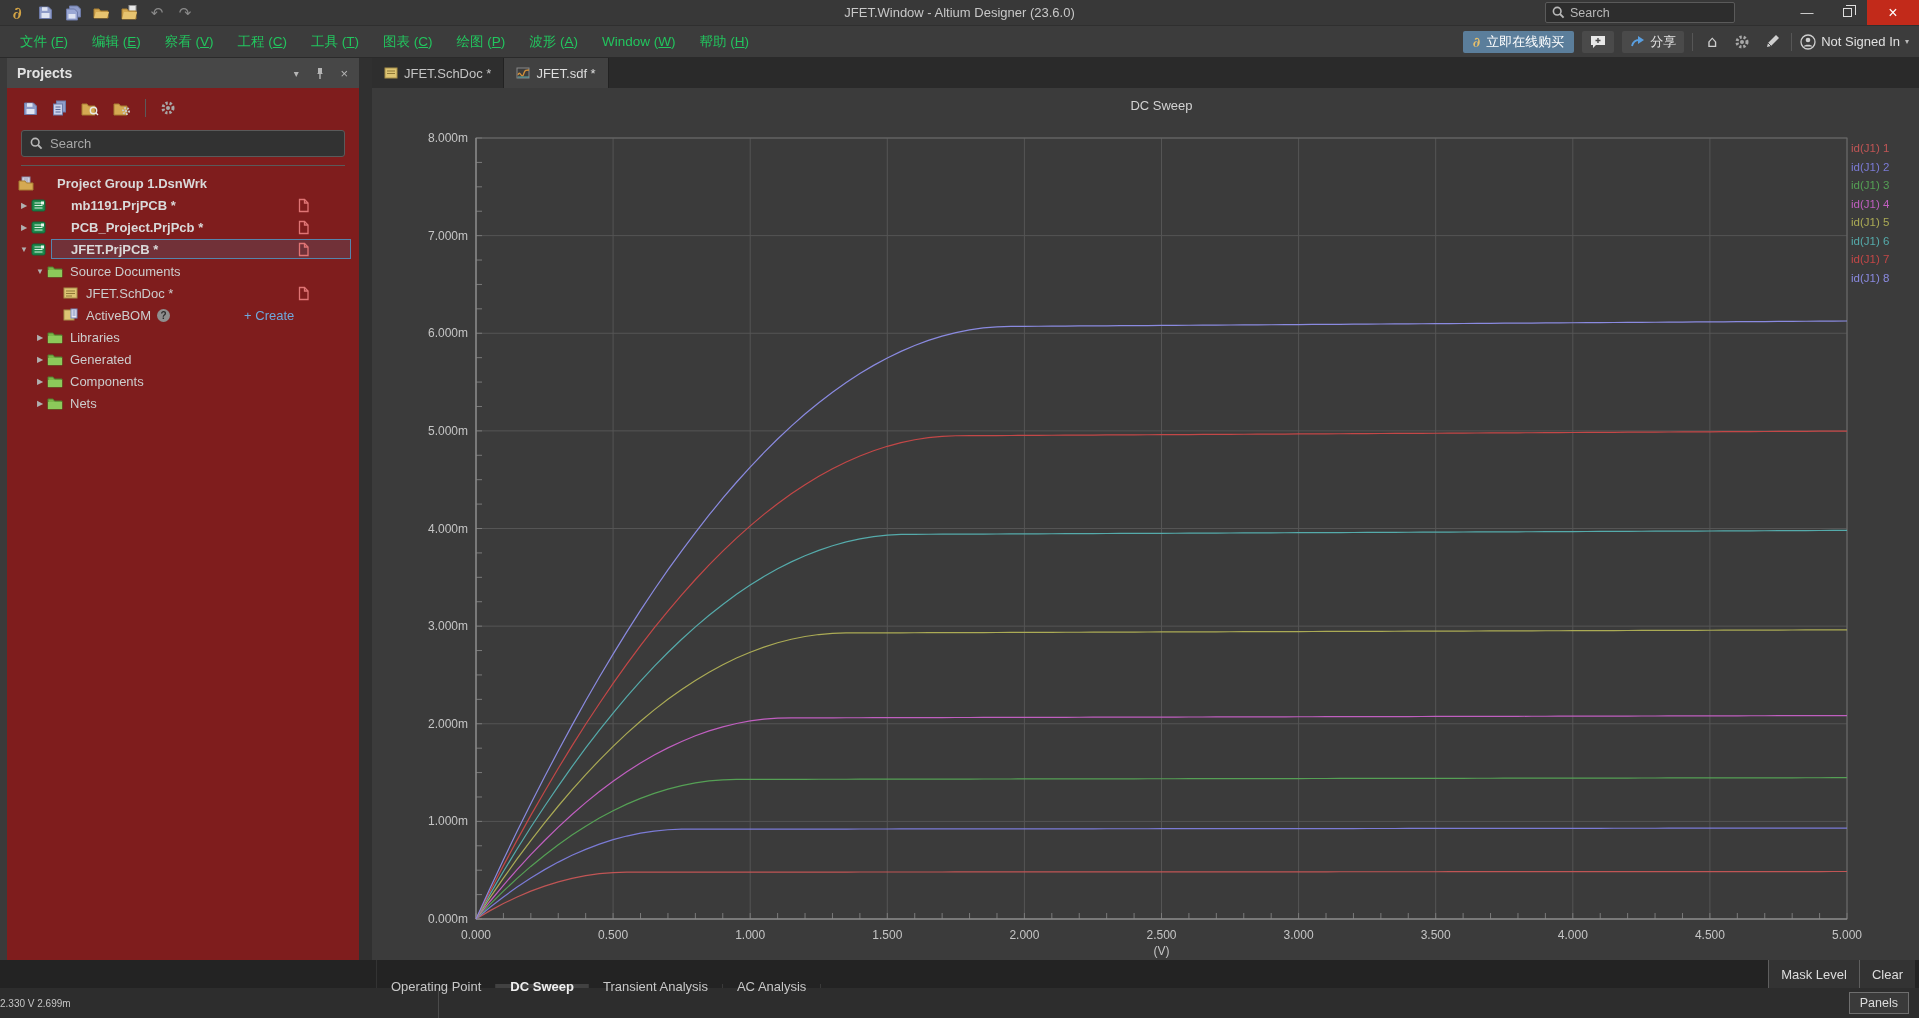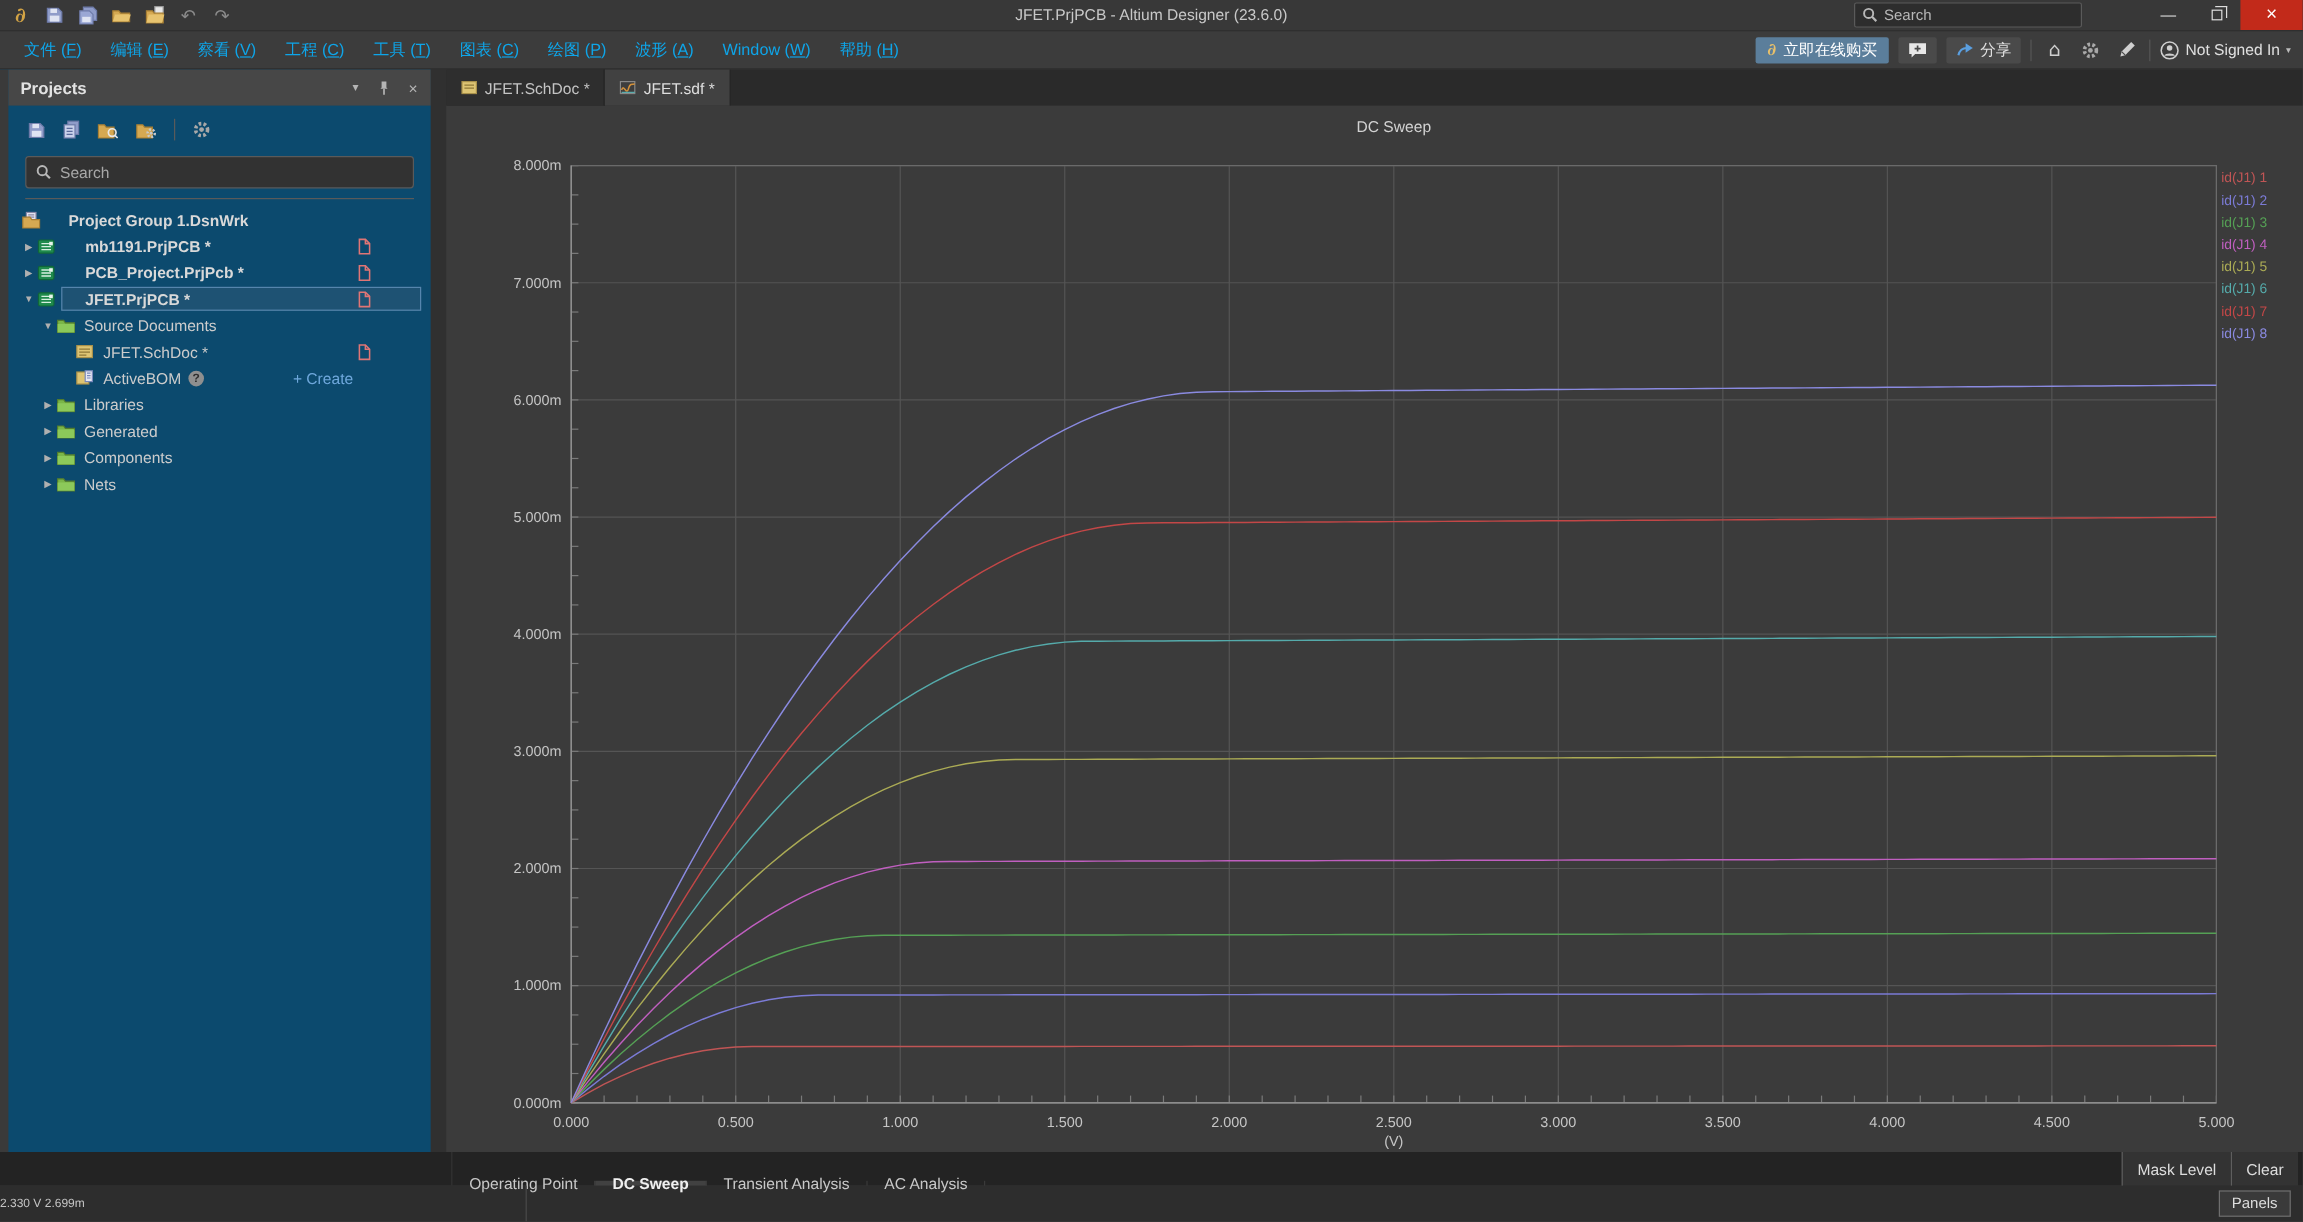--- a/index.html
+++ b/index.html
@@ -18,35 +18,35 @@
   .tb-search input { background:transparent; border:none; outline:none; color:#cfcfcf; width:140px; font-size:12.5px; font-family:inherit; }
   .tb-search input::placeholder { color:#b8b8b8; }
   .win-btn { width:40px; height:25px; display:flex; align-items:center; justify-content:center; color:#dddddd; font-size:13px; }
   .win-close { width:52px; background:#c22a1a; color:#ffffff; }
   .restore-glyph { width:9px; height:9px; border:1px solid #ddd; position:relative; }
   .restore-glyph::before { content:""; position:absolute; left:2px; top:-4px; width:9px; height:9px; border:1px solid #ddd; border-bottom:none; border-left:none; }
 
   
   .menubar { height:32px; background:#3c3c3c; display:flex; align-items:center; border-bottom:1px solid #2a2a2a; }
   .menu-items { display:flex; align-items:center; padding-left:8px; }
-  .menu-item { padding:4px 12px; color:#0ea5e9; font-size:13.5px; white-space:nowrap; }
+  .menu-item { padding:4px 12px; color:#22c55e; font-size:13.5px; white-space:nowrap; }
   .menu-item u { text-decoration:underline; }
   .mb-right { margin-left:auto; display:flex; align-items:center; gap:8px; padding-right:10px; }
   .buy-btn { background:#5b7e9b; color:#ffffff; border-radius:2px; height:22px; display:flex; align-items:center; gap:6px; padding:0 10px; font-size:13px; }
   .buy-btn .logo-glyph { font-size:14px; color:#e8c06a; }
   .sq-btn { background:#4a4a4a; border-radius:2px; height:22px; display:flex; align-items:center; gap:5px; padding:0 8px; color:#e0e0e0; font-size:13px; }
   .mb-iconbtn { width:22px; height:22px; display:flex; align-items:center; justify-content:center; color:#cfcfcf; }
   .mb-sep { width:1px; height:18px; background:#565656; }
   .signin { display:flex; align-items:center; gap:5px; color:#e0e0e0; font-size:13px; }
   .caret { font-size:8px; color:#bbbbbb; }
   .home-glyph { font-size:16px; color:#cfcfcf; font-family:"DejaVu Sans", sans-serif; }
 
   
   .main { display:flex; height:902px; }
-  .projects-panel { width:396px; background:#0c4a6e; border-left:7px solid #3a3a3a; display:flex; flex-direction:column; }
+  .projects-panel { width:396px; background:#7f1d1d; border-left:7px solid #3a3a3a; display:flex; flex-direction:column; }
   .splitter { width:14px; background:#303030; }
   .editor { width:1547px; display:flex; flex-direction:column; background:#3b3b3b; }
 
   
   .panel-header { height:30px; display:flex; align-items:center; padding:0 8px 0 10px; background:#474747; }
   .panel-title { font-weight:bold; font-size:14px; color:#e2e2e2; }
   .panel-header-icons { margin-left:auto; display:flex; align-items:center; gap:10px; color:#b5b5b5; }
   .ph-icon { width:14px; height:14px; display:flex; align-items:center; justify-content:center; font-size:10px; }
   .panel-toolbar { height:40px; display:flex; align-items:center; gap:14px; padding-left:16px; }
   .pt-sep { width:1px; height:18px; background:#5a5a5a; }
@@ -124,21 +124,21 @@
     <span class="tb-btn" id="i-openproj">
         <svg class="icon-svg" width="17" height="15" viewBox="0 0 17 15">
           <rect x="8" y="0.5" width="7" height="8" fill="#e8e8e8" stroke="#999"></rect>
           <path d="M1 4h5l1.5 2H15v8H1z" fill="#d5a952" stroke="#a87f33"></path>
           <path d="M3 7h13l-2 7H1z" fill="#e7c36f"></path>
         </svg>
       </span>
     <span class="tb-btn" style="color:#8a8a8a;font-size:15px">↶</span>
     <span class="tb-btn" style="color:#8a8a8a;font-size:15px">↷</span>
   </div>
-  <div class="tb-title">JFET.PrjPCB - Altium Designer (23.6.0)</div>
+  <div class="tb-title">JFET.Window - Altium Designer (23.6.0)</div>
   <div class="tb-right">
     <div class="tb-search">
       <span id="i-search1">
           <svg class="icon-svg" width="13" height="13" viewBox="0 0 13 13">
             <circle cx="5.2" cy="5.2" r="3.8" fill="none" stroke="#b8b8b8" stroke-width="1.6"></circle>
             <path d="M8 8l3.6 3.6" stroke="#b8b8b8" stroke-width="1.8"></path>
           </svg>
         </span>
       <input placeholder="Search" style="">
     </div>

